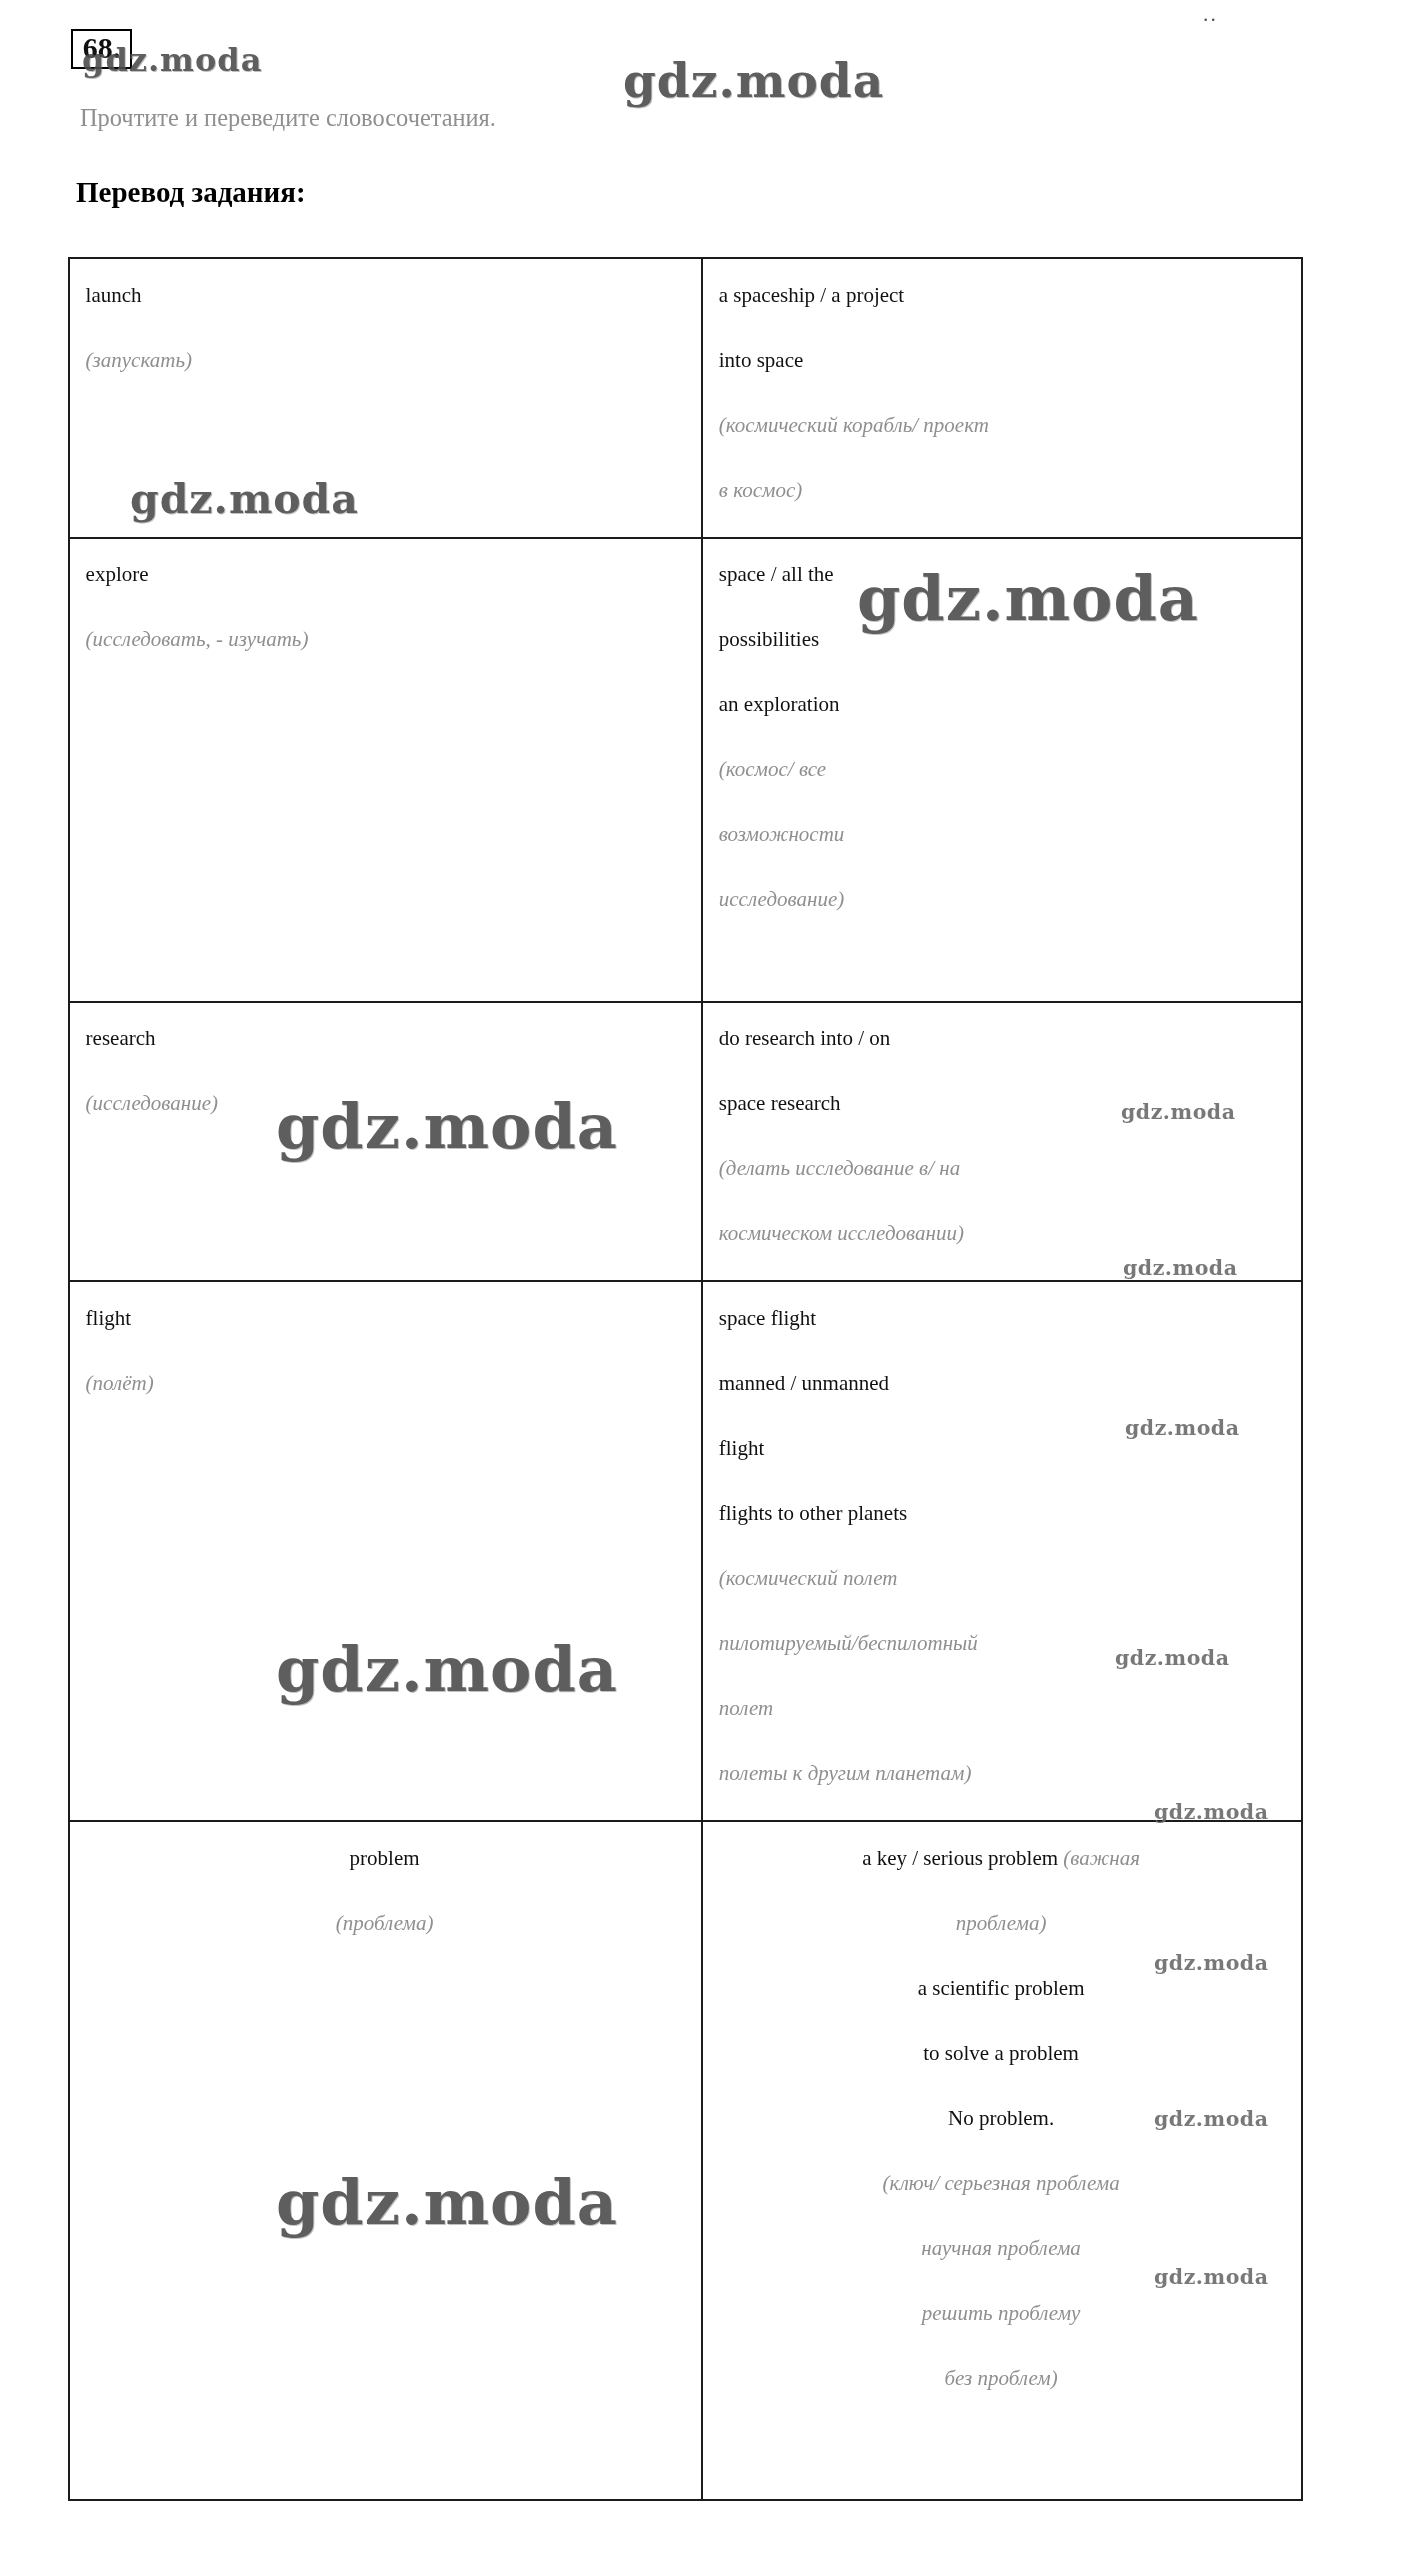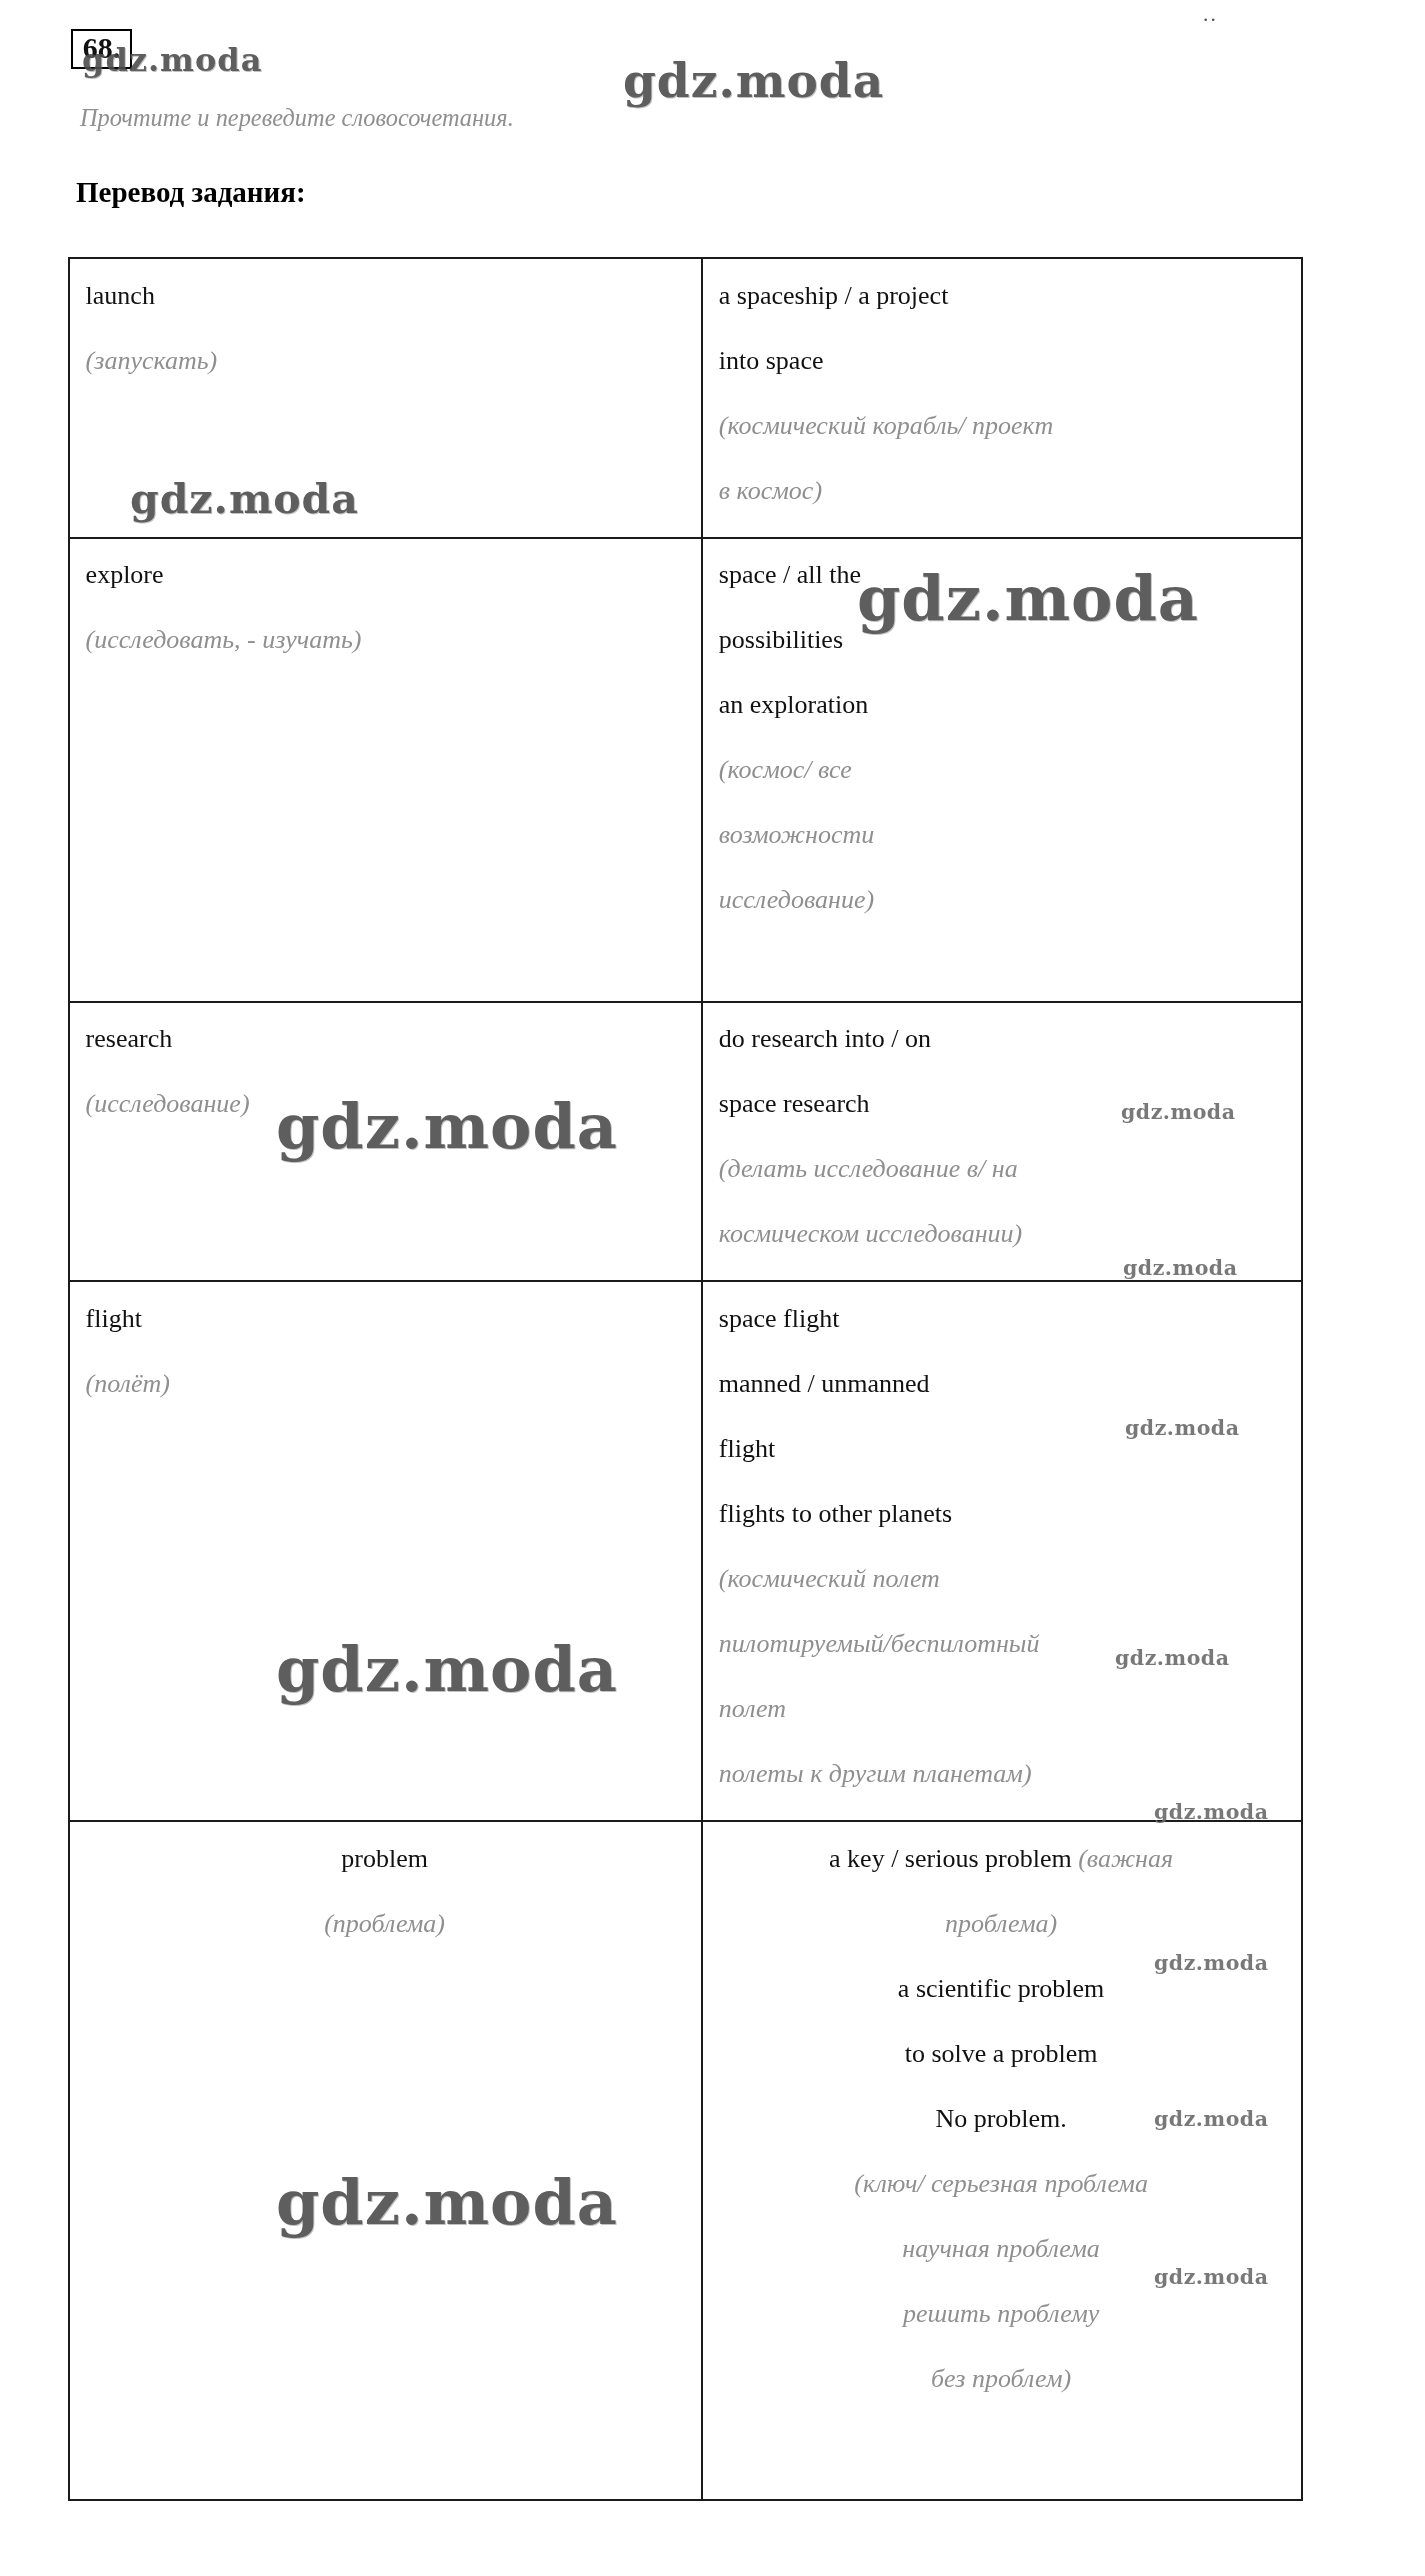--- a/index.html
+++ b/index.html
@@ -6,33 +6,33 @@
   .page {
     position:relative; width:1426px; height:2576px; background:#ffffff;
     font-family:"Liberation Serif", serif; color:#111; overflow:hidden;
   }
   .corner-marks { position:absolute; left:1203px; top:2px; font-size:21.5px; color:#555; letter-spacing:2px; }
   .exercise-box {
     position:absolute; left:71px; top:29px; border:2.9px solid #000;
     padding:0 9.8px 2px 9.8px; font-weight:bold; font-size:30px;text-align:center;
   }
   .instruction {
-    position:absolute; left:80px; top:104px; font-style:italic;
+    position:absolute; left:80px; top:104px; 
     color:#8f8f8f; font-size:24.4px;
   }
   .section-title {
     position:absolute; left:76px; top:176px; font-weight:bold; font-size:29px; color:#000;
   }
   table.trans-table {
     position:absolute; left:68px; top:257px; width:1235px;
     border-collapse:collapse; table-layout:fixed;
   }
   .trans-table td {
     border:2px solid #1b1b1b; vertical-align:top;
-    padding:3.9px 17.6px 13.7px 15.6px; font-size:26px;
+    padding:3.9px 17.6px 13.7px 15.6px; font-size:21px;
   }
   .term-cell { width:598px; }
   .line { line-height:65px; white-space:nowrap; }
   .seg-n { color:#111; }
   .seg-g { color:#8f8f8f; font-style:italic;margin-top:43px; }
   .wm {
     position:absolute; font-family:"DejaVu Serif", serif; font-weight:bold;
     color:#4d4d4d; letter-spacing:1px; white-space:nowrap;
     text-shadow:1px 1px 0 rgba(130,130,130,.55); opacity:.9;
   }

